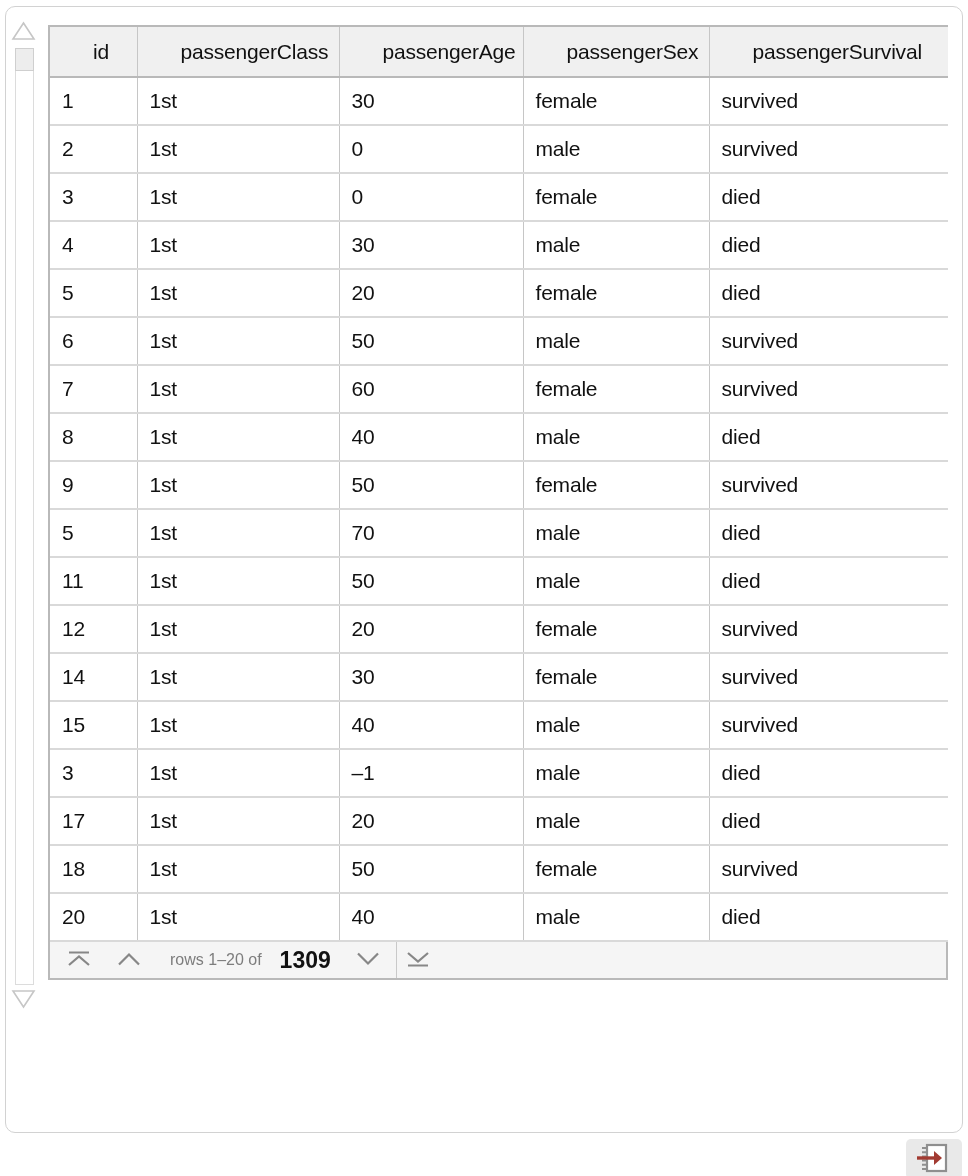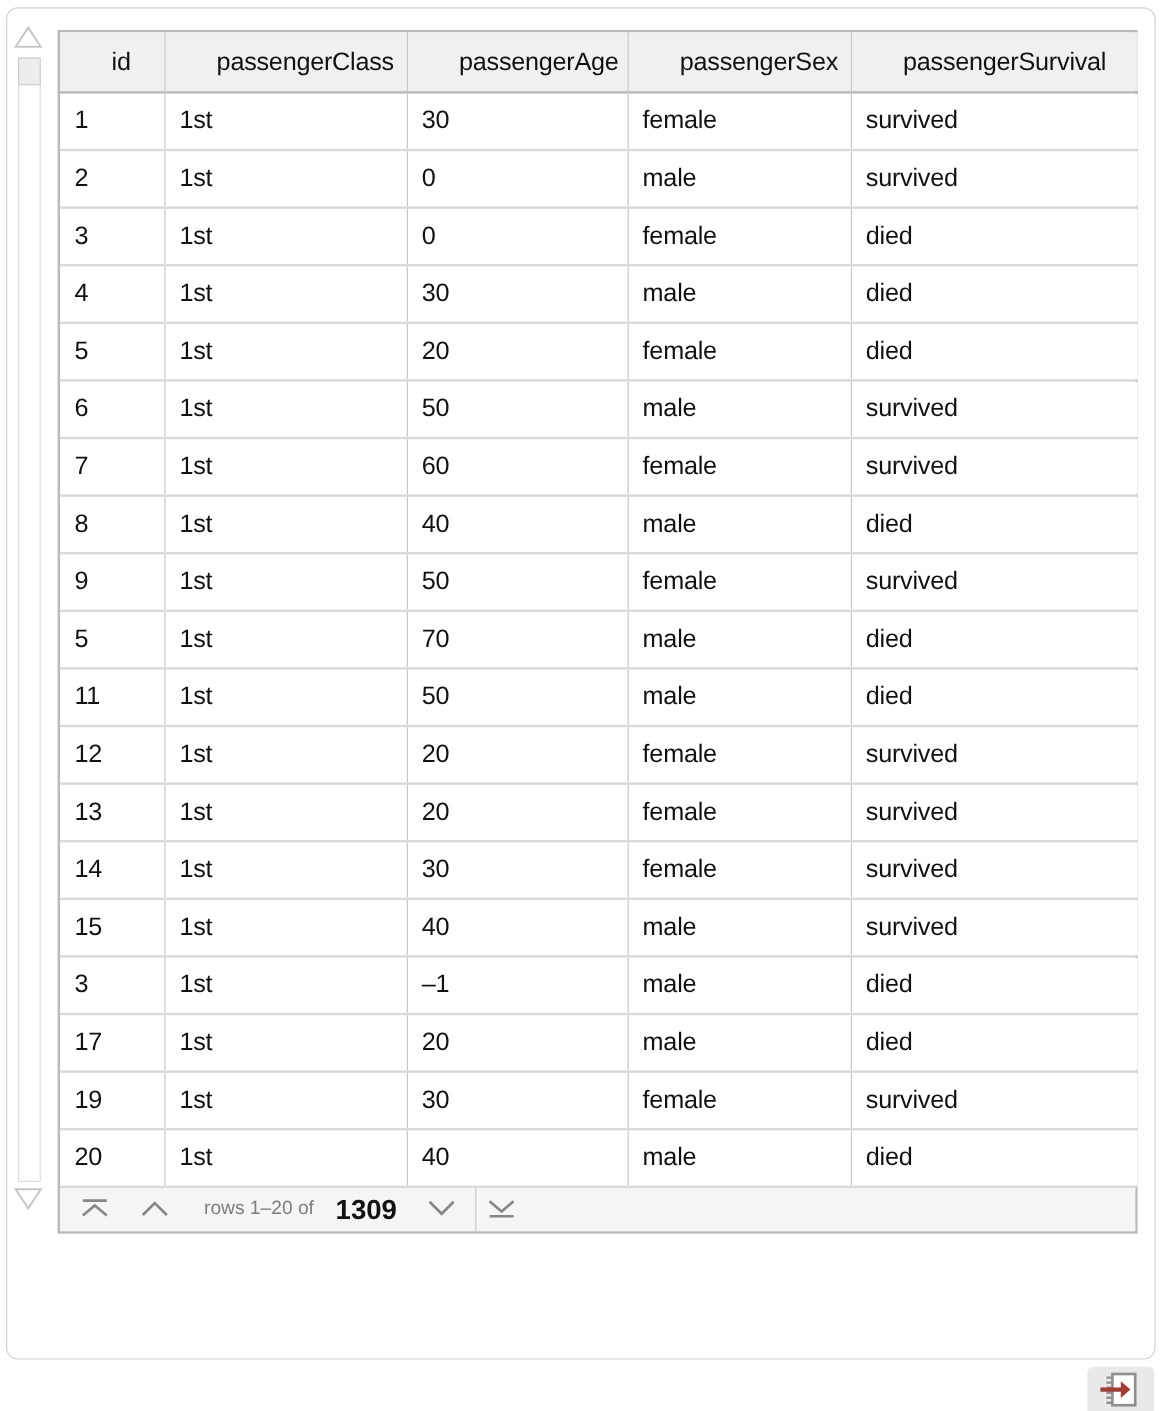--- a/index.html
+++ b/index.html
@@ -207,58 +207,51 @@
             <td>died</td>
           </tr>
           <tr>
             <td>12</td>
             <td>1st</td>
             <td>20</td>
             <td>female</td>
             <td>survived</td>
           </tr>
           <tr>
-            <td>13</td>
+            <td>14</td>
+            <td>1st</td>
+            <td>30</td>
+            <td>female</td>
+            <td>survived</td>
+          </tr>
+          <tr>
+            <td>15</td>
+            <td>1st</td>
+            <td>40</td>
+            <td>male</td>
+            <td>survived</td>
+          </tr>
+          <tr>
+            <td>3</td>
+            <td>1st</td>
+            <td>–1</td>
+            <td>male</td>
+            <td>died</td>
+          </tr>
+          <tr>
+            <td>17</td>
             <td>1st</td>
             <td>20</td>
-            <td>female</td>
-            <td>survived</td>
-          </tr>
-          <tr>
-            <td>14</td>
-            <td>1st</td>
-            <td>30</td>
-            <td>female</td>
-            <td>survived</td>
-          </tr>
-          <tr>
-            <td>15</td>
-            <td>1st</td>
-            <td>40</td>
-            <td>male</td>
-            <td>survived</td>
-          </tr>
-          <tr>
-            <td>3</td>
-            <td>1st</td>
-            <td>–1</td>
-            <td>male</td>
-            <td>died</td>
-          </tr>
-          <tr>
-            <td>17</td>
-            <td>1st</td>
-            <td>20</td>
-            <td>male</td>
-            <td>died</td>
-          </tr>
-          <tr>
-            <td>19</td>
-            <td>1st</td>
-            <td>30</td>
+            <td>male</td>
+            <td>died</td>
+          </tr>
+          <tr>
+            <td>18</td>
+            <td>1st</td>
+            <td>50</td>
             <td>female</td>
             <td>survived</td>
           </tr>
           <tr>
             <td>20</td>
             <td>1st</td>
             <td>40</td>
             <td>male</td>
             <td>died</td>
           </tr>

